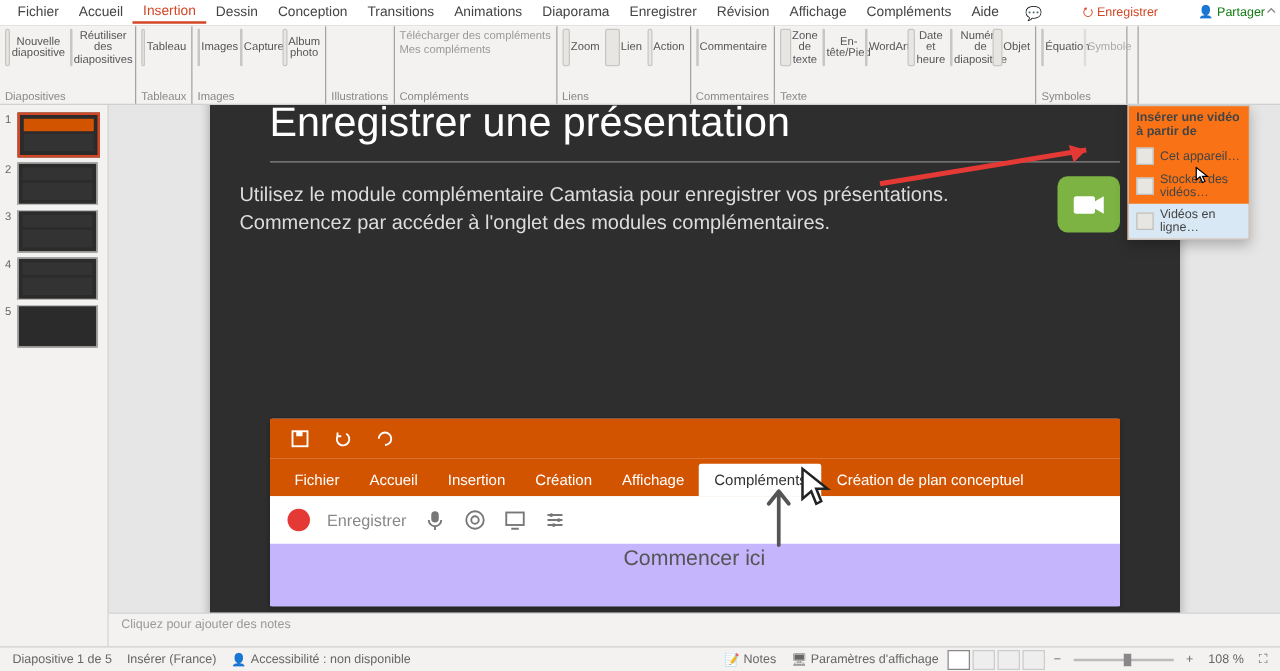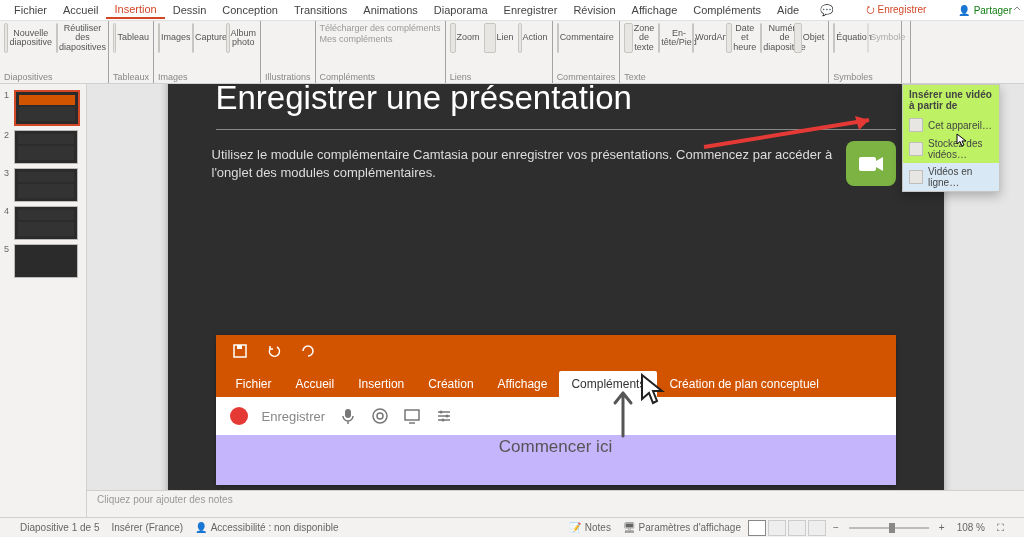--- a/index.html
+++ b/index.html
@@ -29,45 +29,45 @@
 .thumb-num{width:8px;font-size:9px;color:#666;margin-right:2px}
 .thumb{width:62px;height:32px;background:#2b2b2b;border:1px solid #bbb}
 .thumb.sel{border:2px solid #d24726}
 .thumb .t-top{height:10px;background:#d35400;margin:3px 3px 0}
 .thumb .t-body{height:14px;background:#333;margin:2px 3px}
 .canvas-area{flex:1;display:flex;flex-direction:column;position:relative}
 .canvas-wrap{flex:1;display:flex;align-items:center;justify-content:center;overflow:hidden;position:relative}
 .slide{width:776px;height:456px;background:#2e2e2e;box-shadow:0 2px 8px rgba(0,0,0,.3);position:relative}
 .slide-title{color:#fff;font-size:33px;font-weight:300;padding:20px 48px 4px}
 .title-rule{height:1px;background:#888;margin:8px 48px 0}
-.slide-text{color:#ddd;font-size:13px;font-weight:300;line-height:1.35;padding:16px 44px 0;max-width:640px}
+.slide-text{color:#ddd;font-size:16px;font-weight:300;line-height:1.35;padding:16px 24px 0;max-width:640px}
 .green-badge{position:absolute;top:82px;right:48px;width:50px;height:45px;background:#7cb342;border-radius:8px;display:flex;align-items:center;justify-content:center}
 .green-badge svg{width:32px;height:32px}
 .ss{position:absolute;left:48px;bottom:30px;width:680px;background:#fff;border-radius:2px;box-shadow:0 1px 4px rgba(0,0,0,.3)}
 .ss-top{background:#d35400;height:32px;display:flex;align-items:center;padding:0 16px;gap:18px}
 .ss-top svg{width:16px;height:16px}
 .ss-tabs{background:#d35400;display:flex;align-items:flex-end;padding:0 8px;height:30px;font-size:12px;color:#fff}
 .ss-tab{padding:6px 12px}
 .ss-tab.active{background:#fff;color:#333;border-radius:2px 2px 0 0}
 .ss-bar{background:#fff;height:38px;display:flex;align-items:center;padding:0 14px;gap:14px}
 .rec-dot{width:18px;height:18px;background:#e53935;border-radius:50%}
 .rec-label{color:#888;font-size:13px}
 .ss-bar svg{width:18px;height:18px}
 .ss-foot{background:#c4b5fd;height:48px;display:flex;align-items:flex-start;justify-content:center;padding-top:2px;font-size:17px;color:#555}
 .arrow-up{position:absolute;left:440px;bottom:74px;pointer-events:none}
 .cursor-big{position:absolute;left:470px;bottom:108px;pointer-events:none}
 .arrow-red{position:absolute;pointer-events:none}
-.dropdown{position:absolute;top:82px;right:110px;width:96px;background:#bef264;border:1px solid #c8c6c3;box-shadow:0 4px 10px rgba(0,0,0,.25);font-size:10px;z-index:20}
+.dropdown{position:absolute;top:82px;right:110px;width:96px;background:#f97316;border:1px solid #c8c6c3;box-shadow:0 4px 10px rgba(0,0,0,.25);font-size:10px;z-index:20}
 .dropdown .dd-head{padding:4px 6px;font-weight:600;color:#444;font-size:10px}
 .dropdown .dd-item{display:flex;align-items:center;padding:3px 6px;gap:5px;cursor:pointer}
 .dropdown .dd-item:hover,.dropdown .dd-item.hover{background:#d8e8f5}
 .dd-icon{width:12px;height:12px;background:#e8e6e3;border:1px solid #c0beba;flex-shrink:0}
 .mini-cursor{position:absolute;right:124px;top:131px;z-index:21;pointer-events:none}
 .notes{height:22px;background:#f3f2f1;border-top:1px solid #d0d0d0;padding:3px 10px;font-size:10px;color:#999}
-.statusbar{position:absolute;left:0;right:0;bottom:0;height:19px;background:#f3f2f1;border-top:1px solid #d0d0d0;display:flex;align-items:center;font-size:10px;color:#666;padding:0 14px}
+.statusbar{position:absolute;left:0;right:0;bottom:0;height:19px;background:#f3f2f1;border-top:1px solid #d0d0d0;display:flex;align-items:center;font-size:10px;color:#666;padding:0 4px}
 .statusbar .spacer{flex:1}
 .statusbar .sb-item{padding:0 6px;display:flex;align-items:center;gap:3px}
 .view-btn{width:16px;height:14px;border:1px solid #ccc;background:#eee;margin:0 1px}
 .view-btn.active{background:#fff;border-color:#888}
 .zoom-track{width:80px;height:2px;background:#bbb;position:relative;margin:0 4px}
 .zoom-handle{position:absolute;left:50%;top:-4px;width:6px;height:10px;background:#888}
 .chevron{position:absolute;right:2px;width:10px;height:10px}
 </style>
 </head>
 <body>

